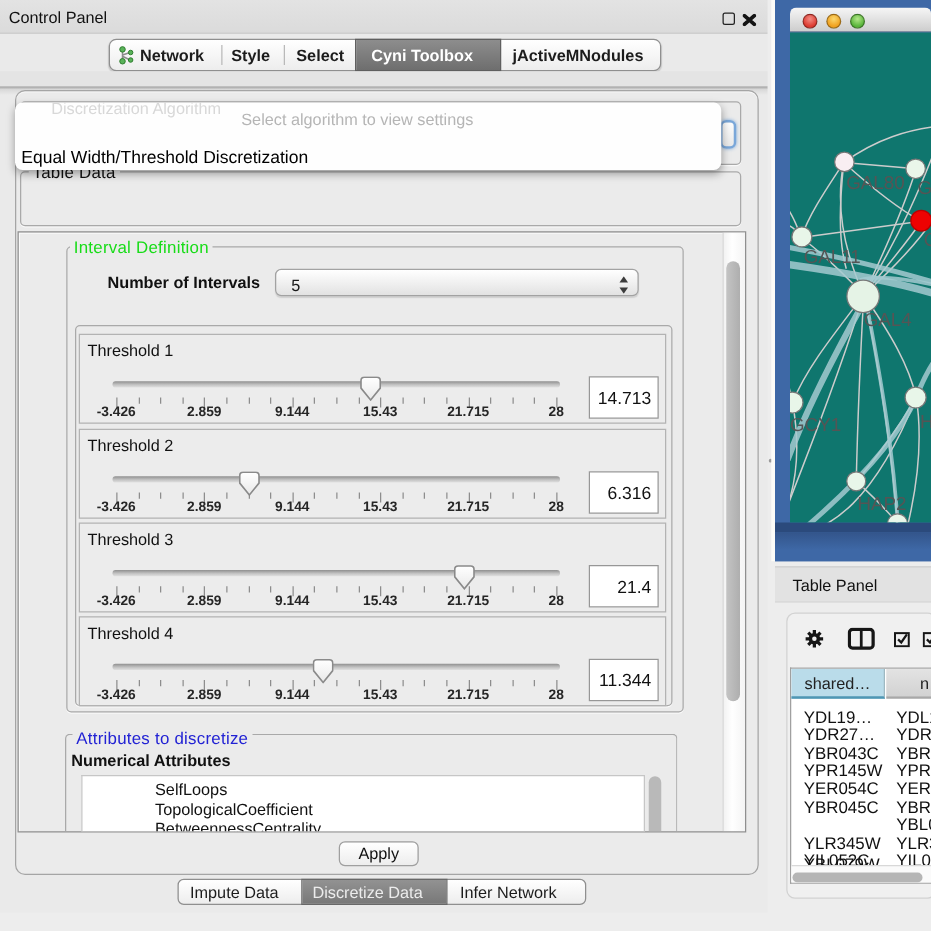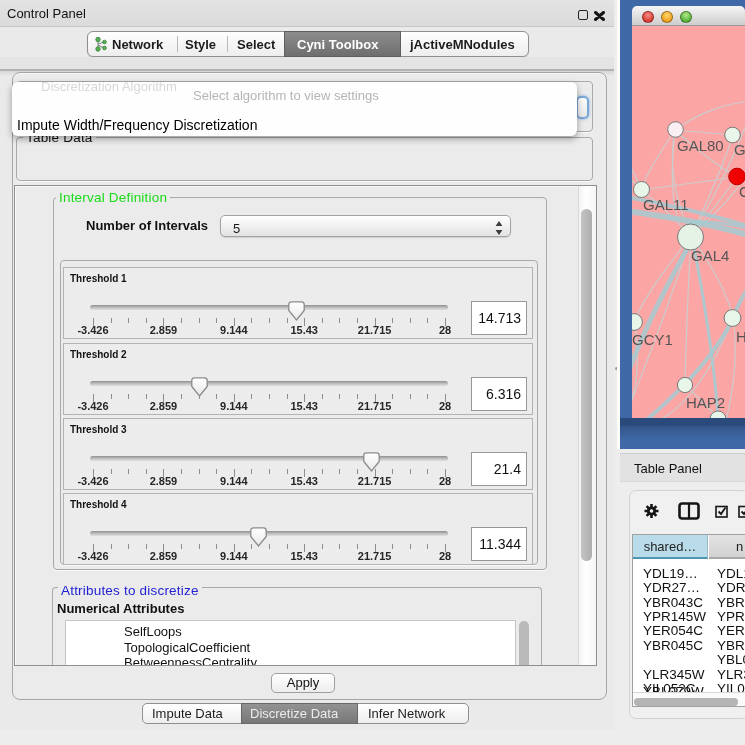--- a/index.html
+++ b/index.html
@@ -6,21 +6,21 @@
 .abs { position:absolute; }
 #stage { position:relative; width:745px; height:745px; overflow:hidden; }
 .gbox { position:absolute; border:1px solid #a9a9a9; border-radius:4px; box-shadow: 0 1px 0 rgba(255,255,255,.7), inset 0 0 0 0 #fff; }
 .gtitle { position:absolute; background:#ebebeb; padding:0 3px; font-size:13.5px; line-height:14px; letter-spacing:0.2px; }
 .combo { position:absolute; border:1px solid #a2a2a2; border-radius:5px; background:linear-gradient(#ffffff,#f2f2f2 45%,#e2e2e2); box-shadow:0 1px 1px rgba(0,0,0,.12); font-size:13px; color:#1a1a1a; }
 .arrows { position:absolute; right:7px; width:8px; color:#3c3c3c; }
 .arrows svg { display:block; }
 .tick { position:absolute; width:1px; background:#8d8d8d; }
 .tlabel { position:absolute; font-size:11px; font-weight:bold; color:#262626; text-align:center; width:50px; }
 .thpanel { position:absolute; left:63px; width:470px; height:72px; background:#ececec; border:1px solid #b3b3b3; }
-.thtitle { position:absolute; left:6px; top:5px; font-size:10px; font-weight:bold; color:#111; }
+.thtitle { position:absolute; left:6px; top:5px; font-size:13px; font-weight:normal; color:#111; }
 .thtrack { position:absolute; left:26px; top:37px; width:358px; height:5px; border-radius:2.5px; background:linear-gradient(#8f8f8f,#c2c2c2 55%,#e0e0e0); }
 .thval { position:absolute; left:407px; top:33px; width:56px; height:34px; background:#fff; border:1px solid #979797; font-size:14px; color:#111; display:flex; align-items:center; justify-content:flex-end; padding-right:5px; }
 .item { position:absolute; font-size:13px; color:#111;margin-left:45px; }
 </style></head><body>
 <div id="stage">
 
 <div class="abs" style="left:0;top:0;width:614px;height:730px;background:#eaeaea;">
 <div class="abs" style="left:0;top:0;width:614px;height:27px;background:linear-gradient(#e3e3e3,#dbdbdb);border-bottom:1px solid #c6c6c6;"></div>
 <div class="abs" style="left:7px;top:6px;font-size:13px;color:#111;">Control Panel</div>
 <div class="abs" style="left:577.5px;top:10px;width:10px;height:10px;border:1.8px solid #222;border-radius:2px;"></div>
@@ -250,31 +250,31 @@
 <div class="abs" style="left:271px;top:673px;width:64px;height:20px;border:1px solid #9f9f9f;border-radius:5px;background:linear-gradient(#ffffff,#ededed);font-size:13px;color:#111;text-align:center;line-height:18px;">Apply</div>
 <div class="abs" style="left:142px;top:703px;width:327px;height:21px;border:1px solid #8f8f8f;border-radius:5px;background:linear-gradient(#ffffff,#ededed);"></div>
 <div class="abs" style="left:241px;top:703px;width:117px;height:21px;background:linear-gradient(#929292,#787878);border:1px solid #686868;"></div>
 <div class="abs" style="left:152px;top:706px;font-size:13px;color:#1c1c1c;">Impute Data</div>
 <div class="abs" style="left:250px;top:706px;font-size:13px;color:#ececec;">Discretize Data</div>
 <div class="abs" style="left:368px;top:706px;font-size:13px;color:#1c1c1c;">Infer Network</div>
 </div>
 <div class="abs" style="left:12px;top:82px;width:565px;height:54px;background:#fefefe;border-radius:6px;box-shadow:0 3px 7px rgba(0,0,0,.35);"></div>
 <div class="abs" style="left:41px;top:79px;font-size:13px;color:#d8d8d8;">Discretization Algorithm</div>
 <div class="abs" style="left:193px;top:88px;font-size:13px;color:#b5b5b5;">Select algorithm to view settings</div>
-<div class="abs" style="left:17px;top:117px;font-size:14px;color:#000;">Impute Width/Frequency Discretization</div>
+<div class="abs" style="left:17px;top:117px;font-size:14px;color:#000;">Equal Width/Threshold Discretization</div>
 <div class="abs" style="left:615px;top:367px;width:3px;height:3px;border-radius:50%;background:#9a9a9a;"></div>
 <div class="abs" style="left:617px;top:0;width:3px;height:449px;background:#fcfcf8;"></div>
 <div class="abs" style="left:620px;top:0;width:125px;height:449px;background:#3e68a6;"></div>
 <div class="abs" style="left:620px;top:418px;width:125px;height:8px;background:#2b4a7c;"></div>
 <div class="abs" style="left:620px;top:426px;width:125px;height:23px;background:linear-gradient(#33558b,#3e68a6 60%);"></div>
 <div class="abs" style="left:632px;top:6px;width:113px;height:20px;border-radius:5px 5px 0 0;background:linear-gradient(#f6f6f6,#cdcdcd);border-bottom:1px solid #999;"></div>
 <div class="abs" style="left:642px;top:11px;width:12px;height:12px;border-radius:6px;background:radial-gradient(circle at 50% 32%, #f38e86, #dc3a30 70%);border:0.5px solid rgba(0,0,0,.35);"></div>
 <div class="abs" style="left:661px;top:11px;width:12px;height:12px;border-radius:6px;background:radial-gradient(circle at 50% 32%, #fbd86d, #f0a01e 70%);border:0.5px solid rgba(0,0,0,.35);"></div>
 <div class="abs" style="left:680px;top:11px;width:12px;height:12px;border-radius:6px;background:radial-gradient(circle at 50% 32%, #b4e88a, #58b43a 70%);border:0.5px solid rgba(0,0,0,.35);"></div>
-<div class="abs" style="left:632px;top:26px;width:113px;height:392px;background:#fca5a5;overflow:hidden;">
+<div class="abs" style="left:632px;top:26px;width:113px;height:392px;background:#0f766e;overflow:hidden;">
 <svg width="113" height="392" viewBox="632 26 113 392" style="display:block">
 <g fill="none" stroke="#cccccc" stroke-width="1.2">
 <path d="M675,130 C700,112 725,103 760,100"></path>
 <path d="M675,130 L733,135"></path>
 <path d="M675,130 C695,148 715,165 737,177"></path>
 <path d="M675,130 C662,150 648,170 641,190"></path>
 <path d="M675,130 C668,165 675,200 691,236"></path>
 <path d="M641,190 L737,177"></path>
 <path d="M641,190 C662,206 676,220 691,236"></path>
 <path d="M641,190 C636,176 633,170 628,164"></path>

